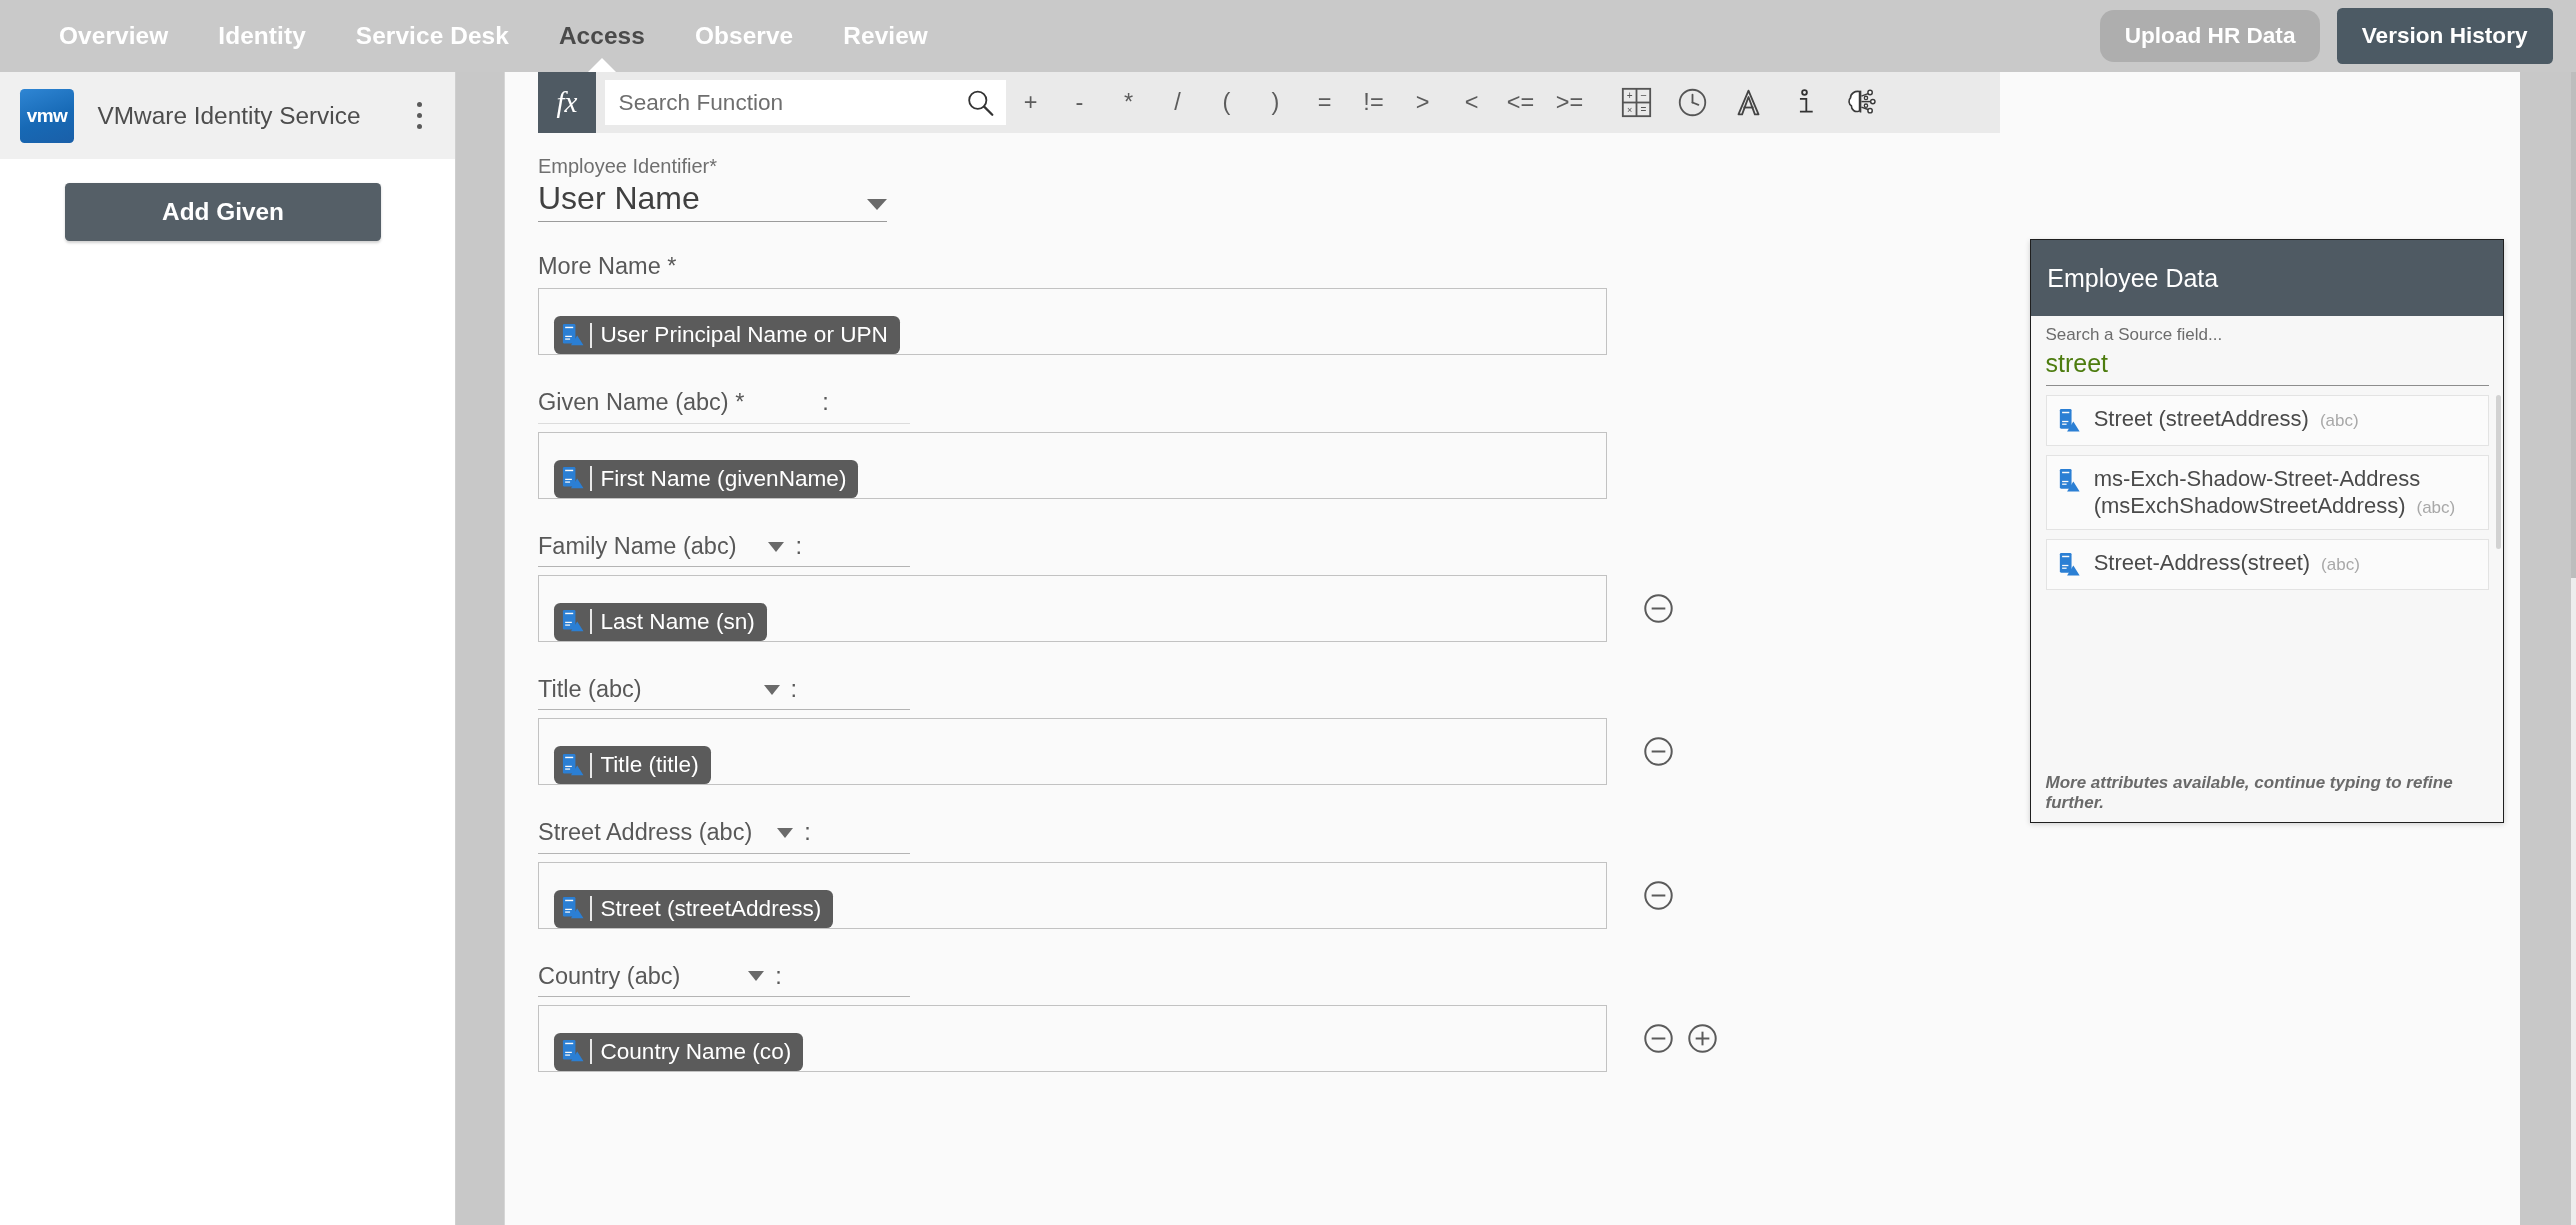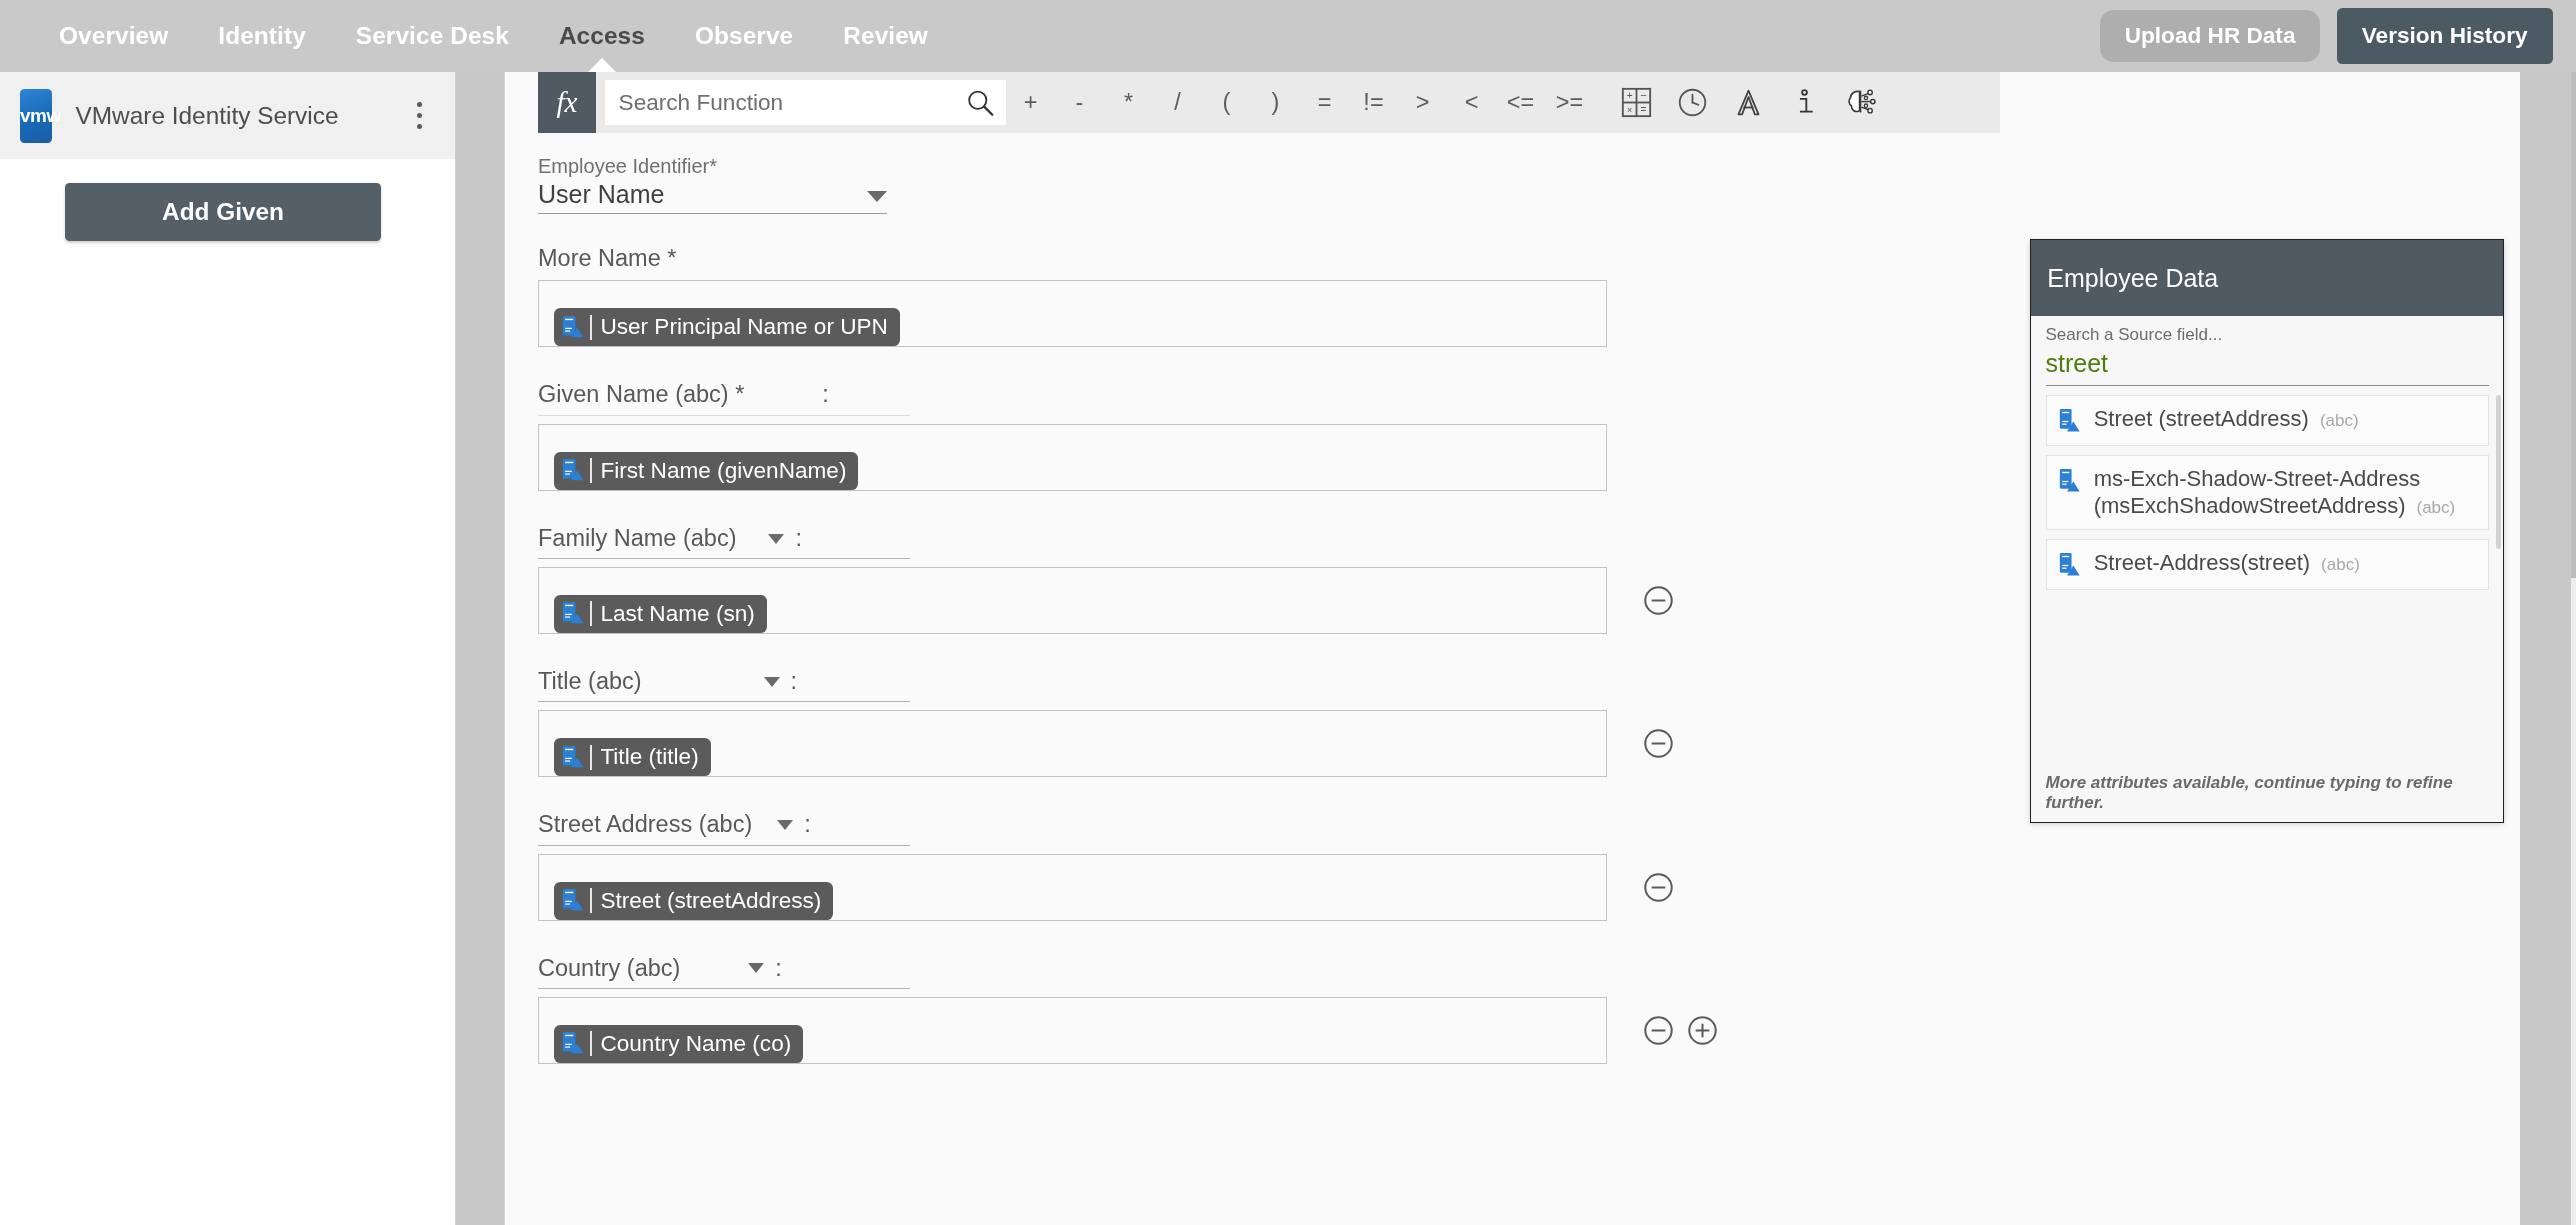--- a/index.html
+++ b/index.html
@@ -69,24 +69,24 @@
     background: #ffffff;
     border-right: 1.8px solid #cfcfcf;
   }
   .app-row {
     height: 87px;
     background: #f0f0f0;
     display: flex; align-items: center;
     padding: 0 20px 0 20px;
   }
   .vmw-logo {
-    width: 32px; height: 54px;
+    width: 54px; height: 54px;
     border-radius: 4.5px;
     background: linear-gradient(160deg, #2f86d4 0%, #1769b5 55%, #1a5fa8 100%);
-    display: flex; align-items: center; justify-content: flex-start;
+    display: flex; align-items: center; justify-content: center;
     flex: 0 0 auto;
   }
   .vmw-logo span {
     color: #ffffff; font-size: 19px; font-weight: bold;
     letter-spacing: -0.5px;
   }
   .app-name {
     margin-left: 23.5px;
     font-size: 24.4px; color: #4d4d4d;
     white-space: nowrap;
@@ -183,21 +183,21 @@
     font-size: 20px; color: #6f6f6f;
     margin-bottom: 1.8px;
   }
   .select-row {
     display: flex; align-items: flex-end;
     width: 349px;
     border-bottom: 0.9px solid #9b9b9b;
     padding-bottom: 4.5px;
     cursor: pointer;
   }
-  .select-value { font-size: 25px; color: #404040; }
+  .select-value { font-size: 32px; color: #404040; }
   .caret {
     margin-left: auto;
     width: 0; height: 0;
     border-left: 10px solid transparent;
     border-right: 10px solid transparent;
     border-top: 11px solid #6a6a6a;
     margin-bottom: 7.2px;
   }
 
   .row-label {

